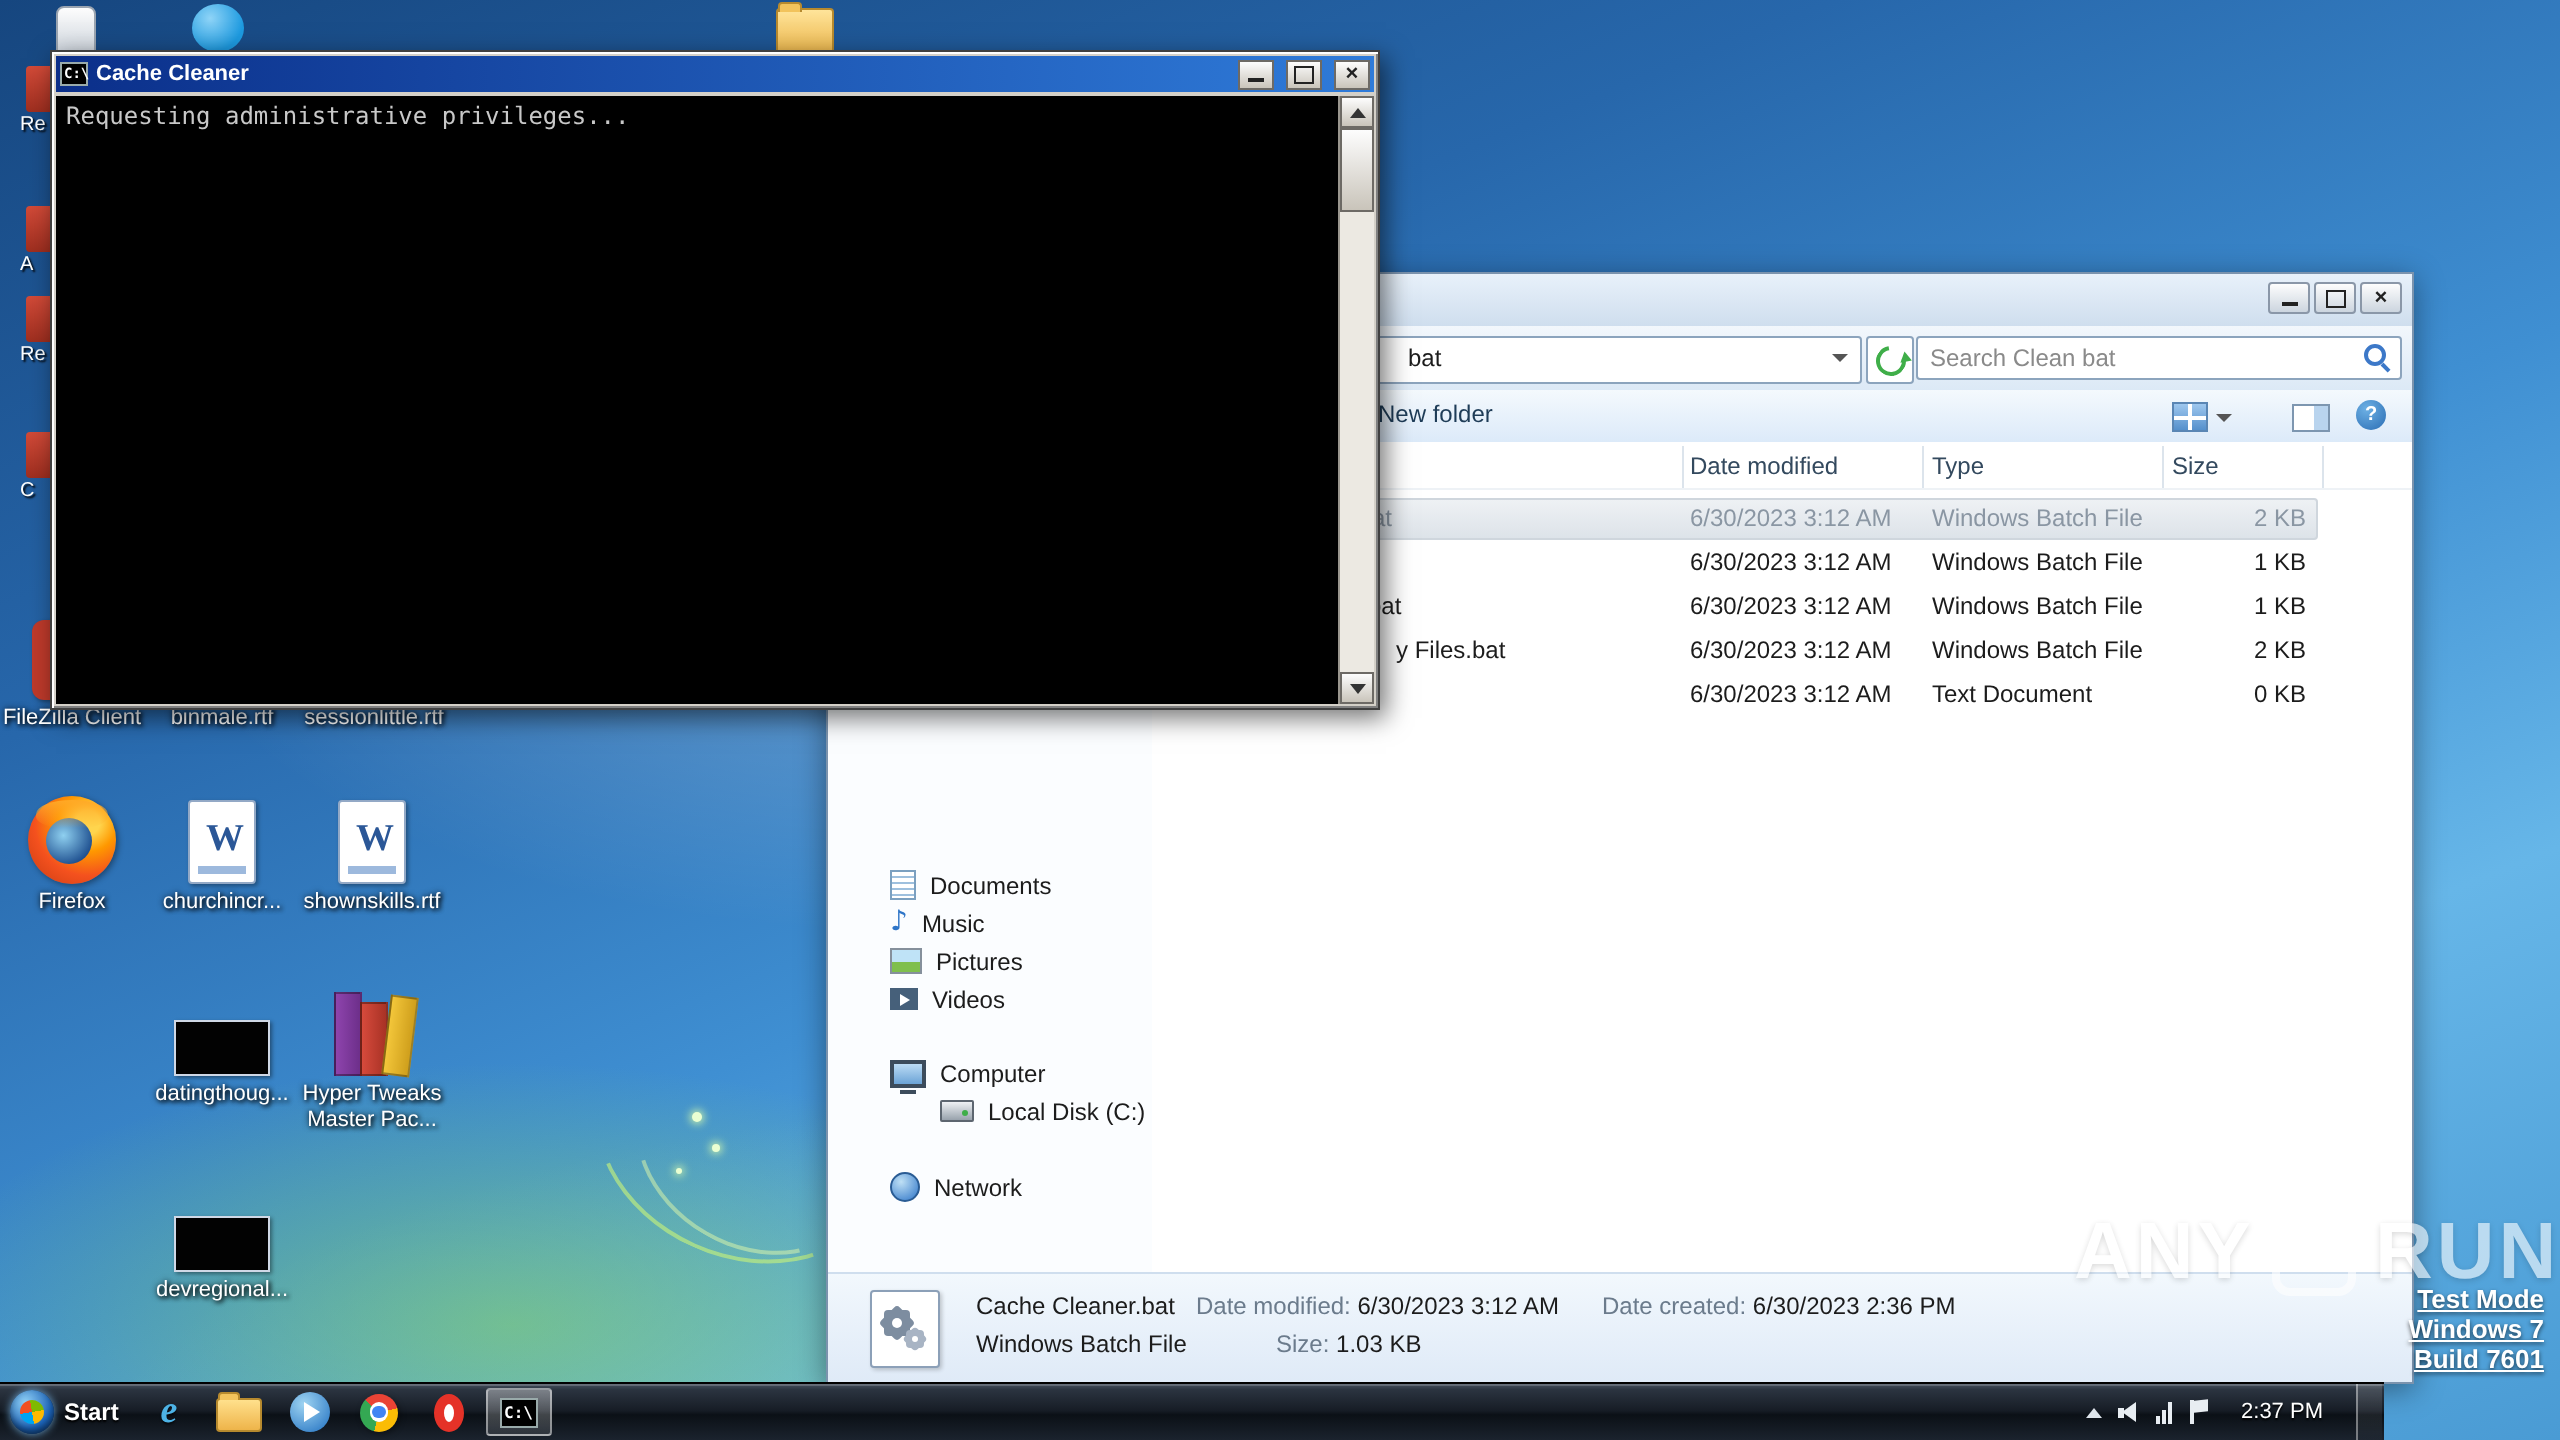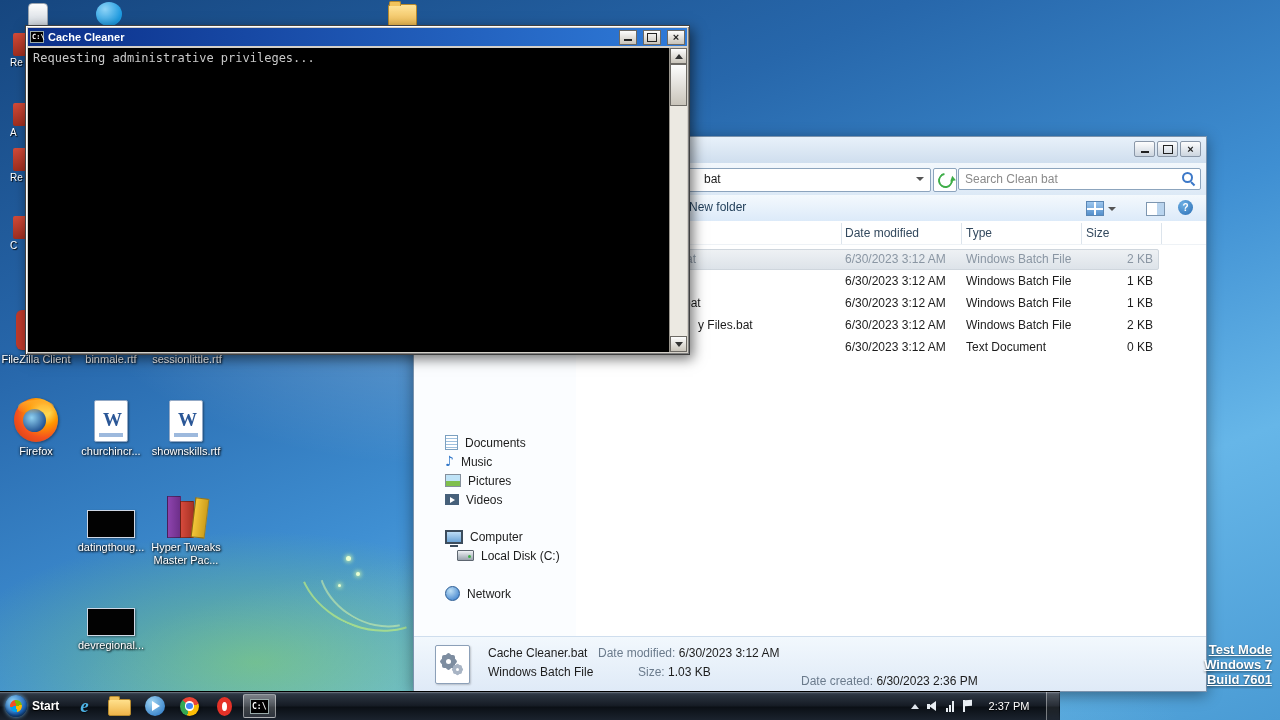--- a/index.html
+++ b/index.html
@@ -158,21 +158,21 @@
 
   
   .watermark{position:absolute;left:1037px;top:604px;display:flex;align-items:center;gap:9px;z-index:15;opacity:.6;}
   .wm-txt{font-size:40px;font-weight:bold;letter-spacing:2px;color:#fff;text-shadow:0 1px 3px rgba(0,0,0,.25);}
   .wm-logo{width:34px;height:34px;border:4px solid #fff;border-radius:9px;display:flex;align-items:center;justify-content:center;}
   .wm-play{width:0;height:0;border-left:13px solid #fff;border-top:8px solid transparent;border-bottom:8px solid transparent;margin-left:4px;}
   .testmode{position:absolute;right:8px;bottom:33px;text-align:right;color:#fff;font-size:13px;font-weight:bold;
     line-height:15px;text-shadow:0 1px 2px rgba(0,0,0,.65);z-index:15;text-decoration:underline;}
 
   
-  .taskbar{position:absolute;left:0;bottom:0;width:1060px;height:28px;z-index:30;
+  .taskbar{position:absolute;left:0;bottom:0;width:1192px;height:28px;z-index:30;
     background:linear-gradient(180deg,#46505e 0,#2b3440 10%,#161c25 48%,#0b1016 55%,#1b232e 100%);
     border-top:1px solid #000;box-shadow:inset 0 1px 0 rgba(255,255,255,.18);}
   .start{position:absolute;left:2px;top:1px;height:25px;display:flex;align-items:center;gap:5px;padding:0 8px 0 3px;border-radius:3px;}
   .orb{width:22px;height:22px;border-radius:50%;background:radial-gradient(circle at 35% 28%,#8fd0f5,#1c63b7 62%,#0b3d7a);
     box-shadow:inset 0 -2px 3px rgba(0,0,0,.45), 0 0 4px rgba(130,200,255,.8);position:relative;}
   .orb::before{content:"";position:absolute;left:5px;top:5px;width:12px;height:12px;border-radius:50%;
     background:conic-gradient(#7fba00 0 25%, #ffb900 0 50%, #00a4ef 0 75%, #f25022 0 100%);transform:rotate(-10deg);}
   .start .st{color:#fff;font-size:12px;font-weight:bold;text-shadow:0 1px 1px #000;}
   .tb-apps{position:absolute;left:68px;top:1px;display:flex;gap:2px;height:26px;align-items:center;}
   .tb-btn{width:33px;height:24px;display:flex;align-items:center;justify-content:center;border-radius:2px;}
@@ -344,21 +344,21 @@
           <span class="t">Pictures</span>
         </div>
         <div class="nav-item" style="top:269px;">
           <div class="si si-vid"></div>
           <span class="t">Videos</span>
         </div>
         <div class="nav-item" style="top:306px;text-align:center;">
           <div class="si si-comp"></div>
           <span class="t">Computer</span>
         </div>
-        <div class="nav-item" style="top:325px;padding-left:43px;">
+        <div class="nav-item" style="top:325px;padding-left:56px;">
           <div class="si si-disk"></div>
           <span class="t">Local Disk (C:)</span>
         </div>
         <div class="nav-item" style="top:363px;">
           <div class="si si-net"></div>
           <span class="t">Network</span>
         </div>
       </div>
 
       <div class="ex-list">
@@ -409,32 +409,39 @@
     <div class="ex-details">
       <div class="bat-icon">
         <div class="gear g1"></div>
         <div class="gear g2"></div>
       </div>
       <span class="det-line" style="left:74px;top:9px;">Cache Cleaner.bat</span>
       <span class="det-line" style="left:184px;top:9px;">
         <span class="det-label">Date modified:</span>
         <span>6/30/2023 3:12 AM</span>
       </span>
-      <span class="det-line" style="left:387px;top:9px;margin-top:28px;">
+      <span class="det-line" style="left:387px;top:9px;">
         <span class="det-label">Date created:</span>
         <span>6/30/2023 2:36 PM</span>
       </span>
       <span class="det-line" style="left:74px;top:28px;">Windows Batch File</span>
       <span class="det-line" style="left:224px;top:28px;">
         <span class="det-label">Size:</span>
         <span>1.03 KB</span>
       </span>
     </div>
   </div>
 
+  <div class="watermark">
+    <span class="wm-txt">ANY</span>
+    <div class="wm-logo">
+        <div class="wm-play"></div>
+      </div>
+    <span class="wm-txt">RUN</span>
+  </div>
 
   <div class="cmd">
     <div class="cmd-title">
       <div class="cmdicon"></div>
       <span class="t">Cache Cleaner</span>
       <div class="cbtn">
           <div class="g-min"></div>
         </div>
       <div class="cbtn">
           <div class="g-max"></div>

